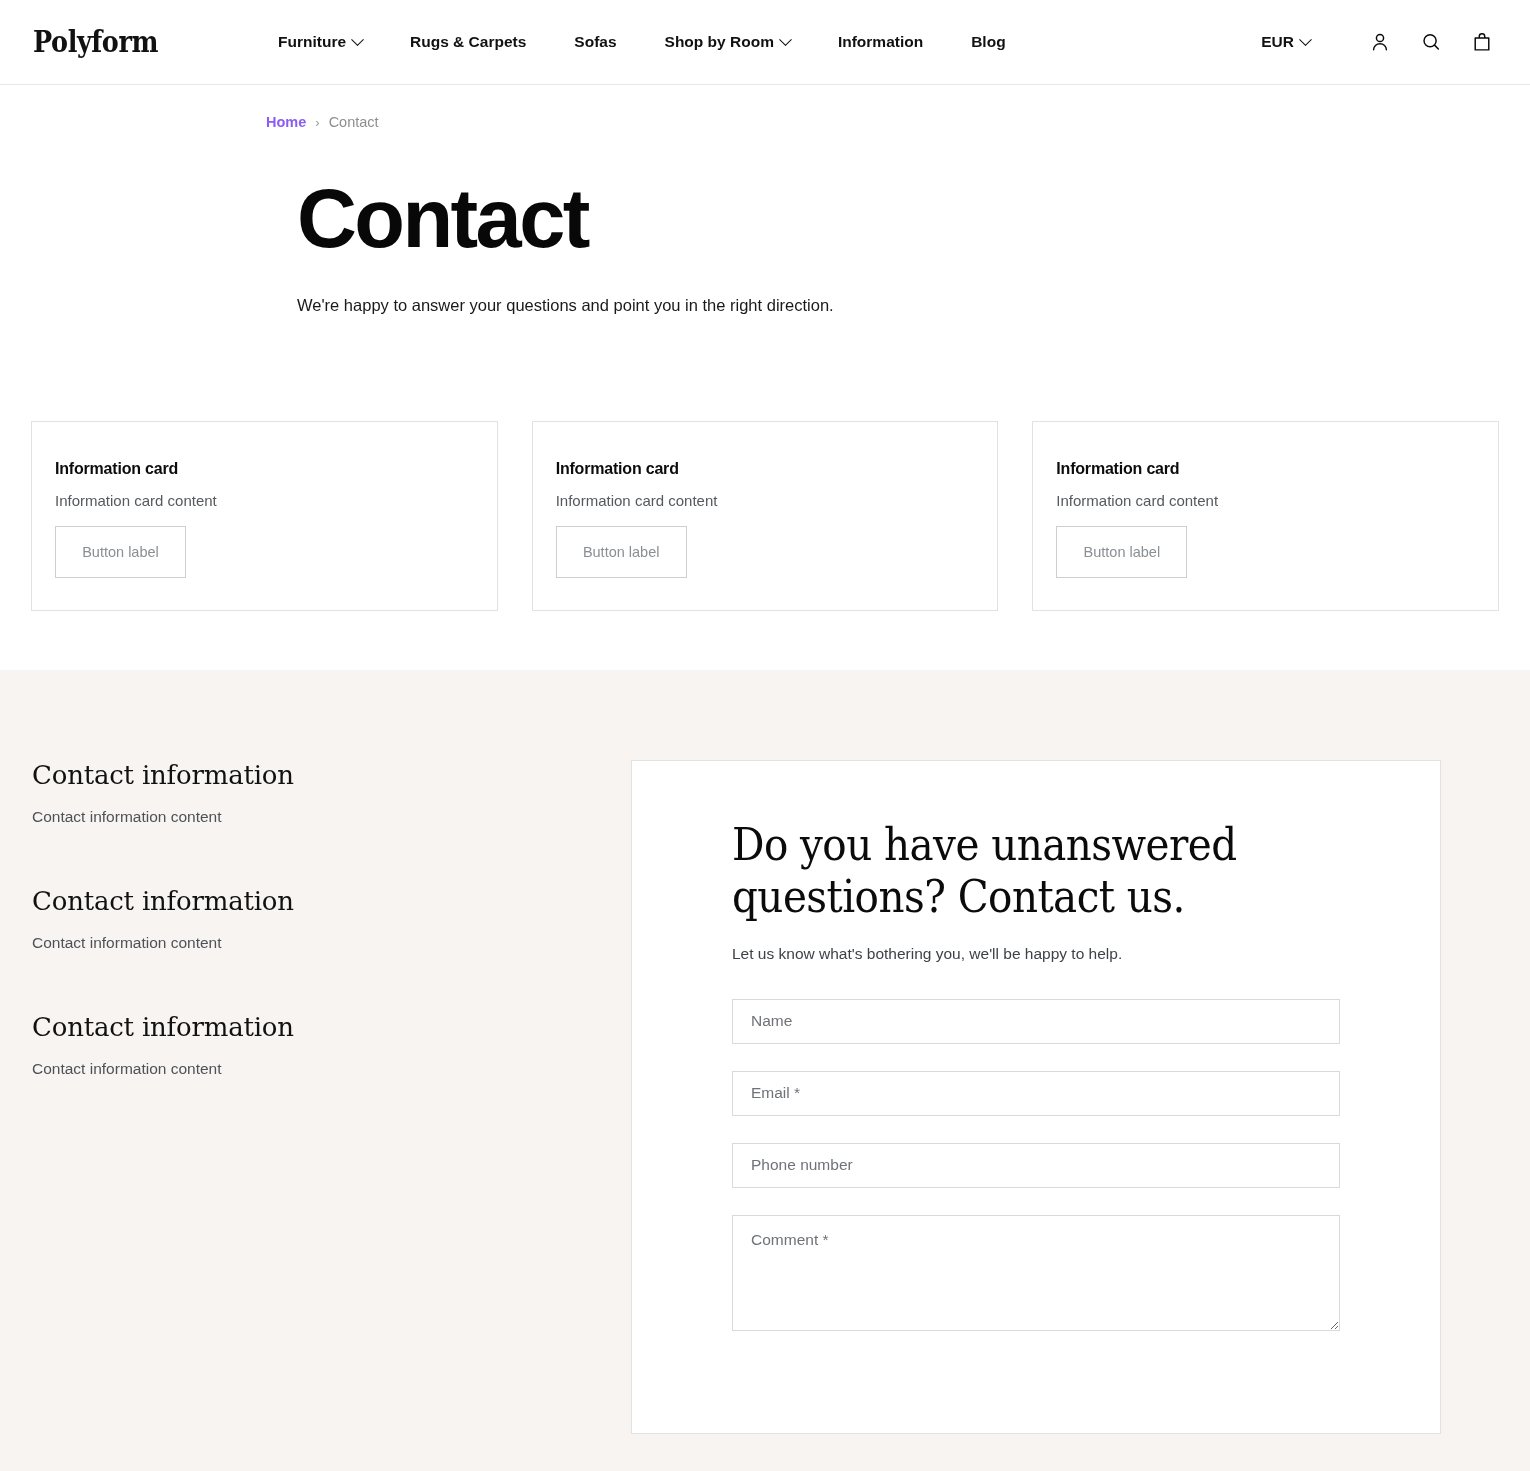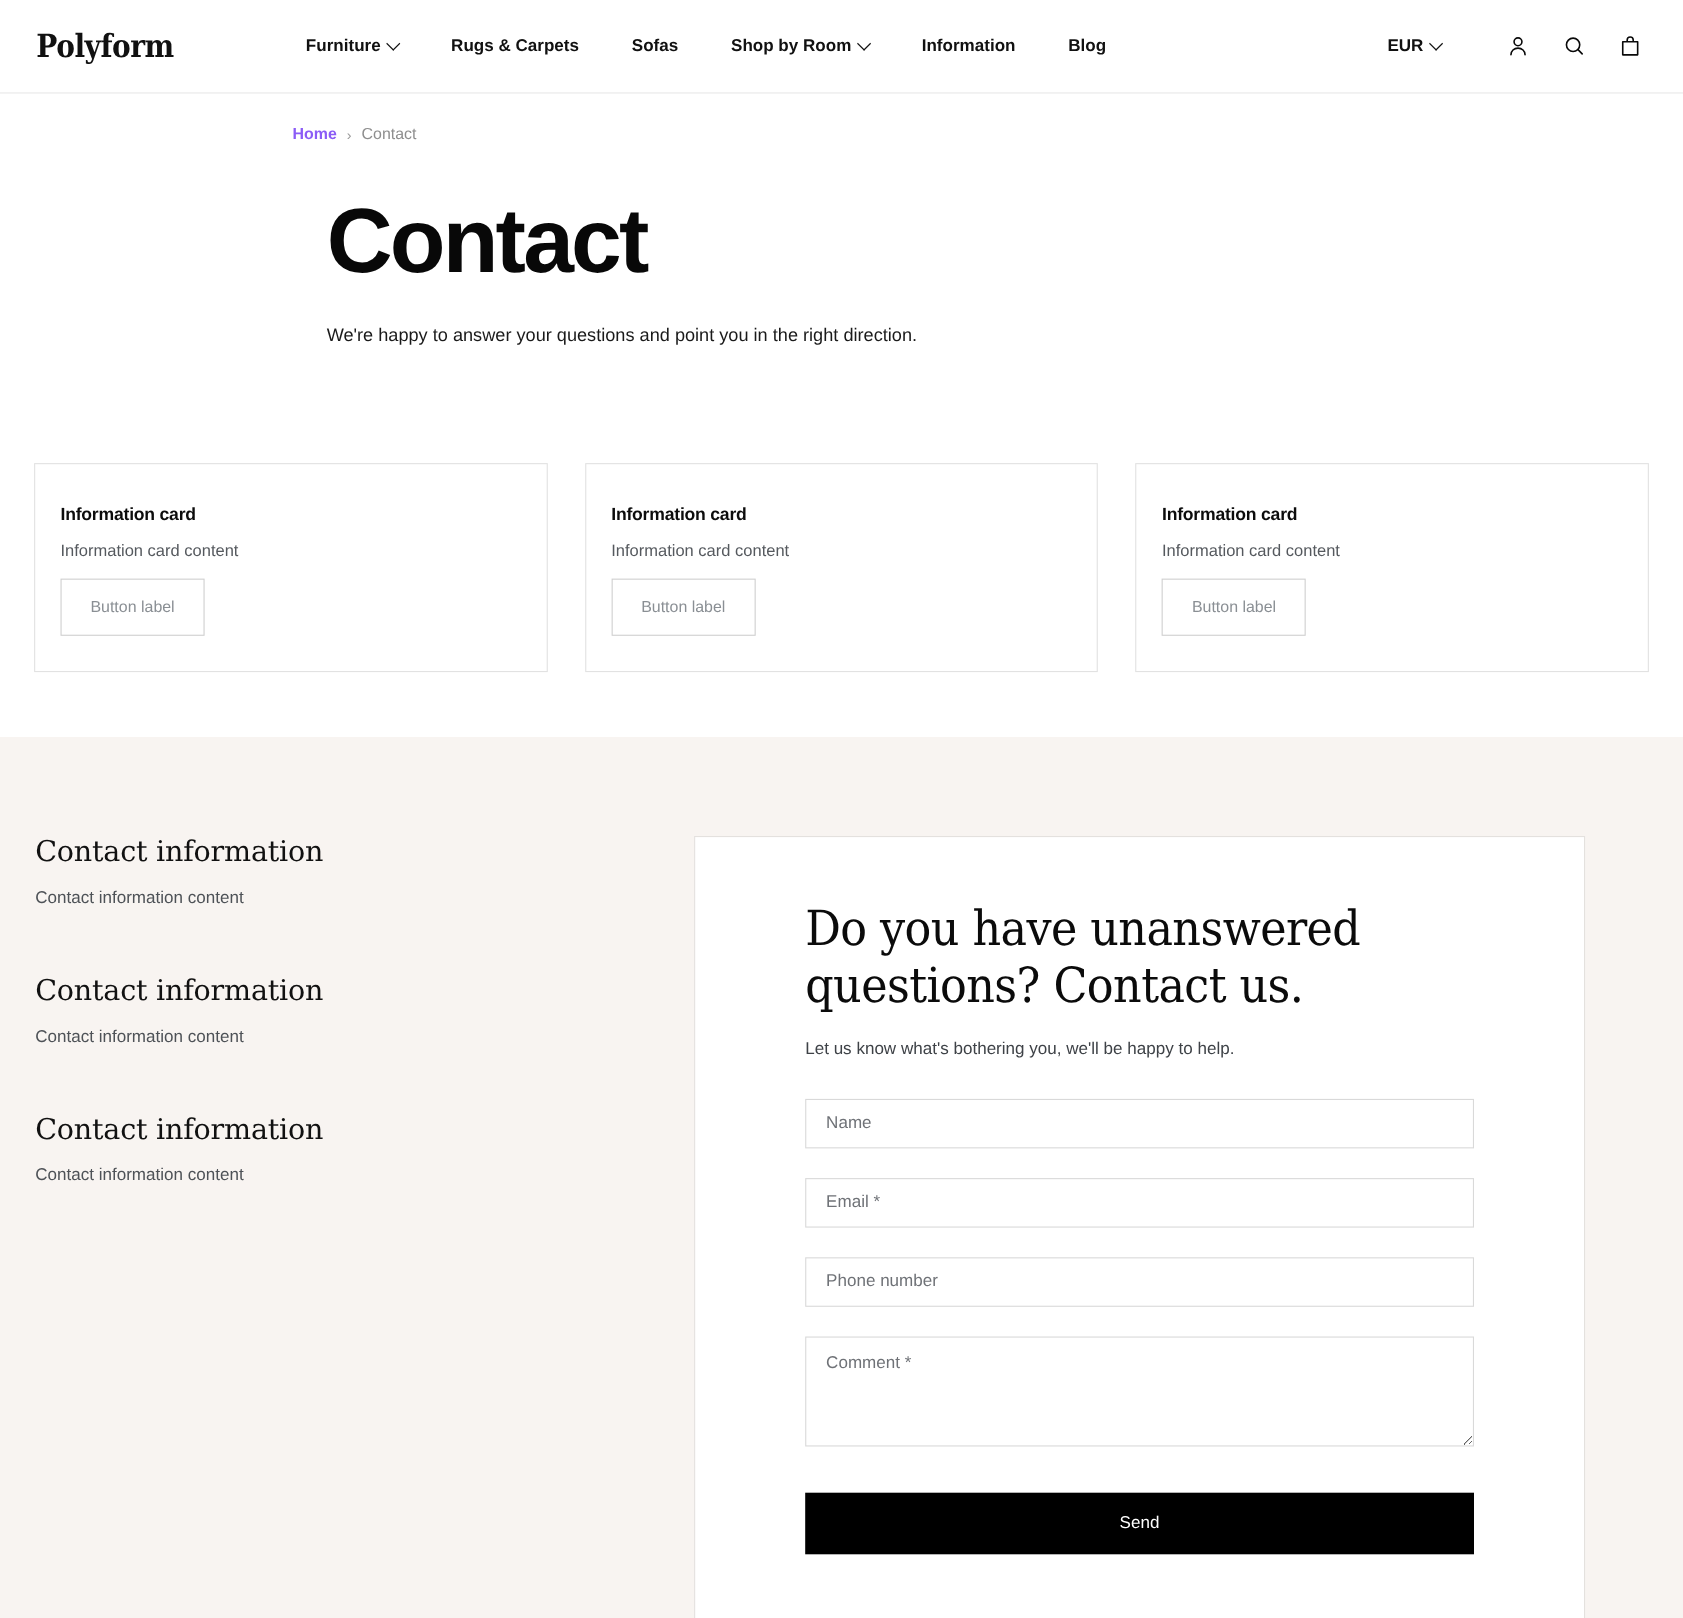--- a/index.html
+++ b/index.html
@@ -234,21 +234,21 @@
     background: #fff;
     padding: 0 18px;
     font-size: 15.5px;
     font-family: inherit;
     color: #111;
     margin-bottom: 27px;
     display: block;
   }
   .field::placeholder { color: #6f7277; opacity: 1; }
   textarea.field {
-    height: 100px;
+    height: 116px;
     padding: 13px 18px;
     resize: vertical;
     margin-bottom: 42px;
     line-height: 1.4;
   }
   .send-button {
     width: 100%;
     height: 56px;
     background: #000000;
     color: #ffffff;
@@ -370,16 +370,15 @@
     <p class="form-subheading">Let us know what's bothering you, we'll be happy to help.</p>
 
     <input class="field" type="text" placeholder="Name" style="">
 
     <input class="field" type="email" placeholder="Email *" style="">
 
     <input class="field" type="tel" placeholder="Phone number" style="">
 
     <textarea class="field" placeholder="Comment *" style=""></textarea>
 
-    <button class="send-button">Send</button>
   </div>
 
 </section>
 
 </body></html>

